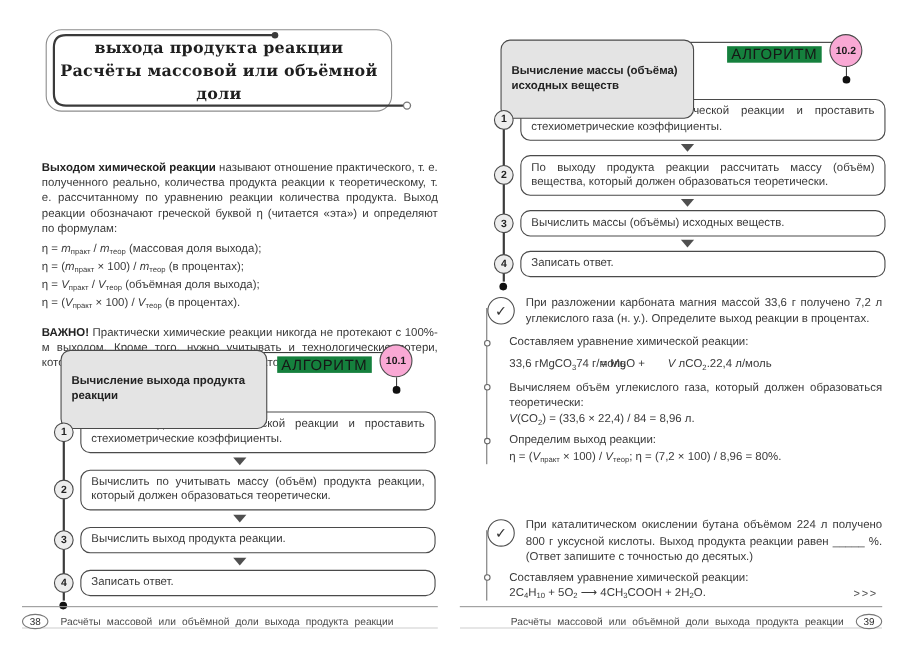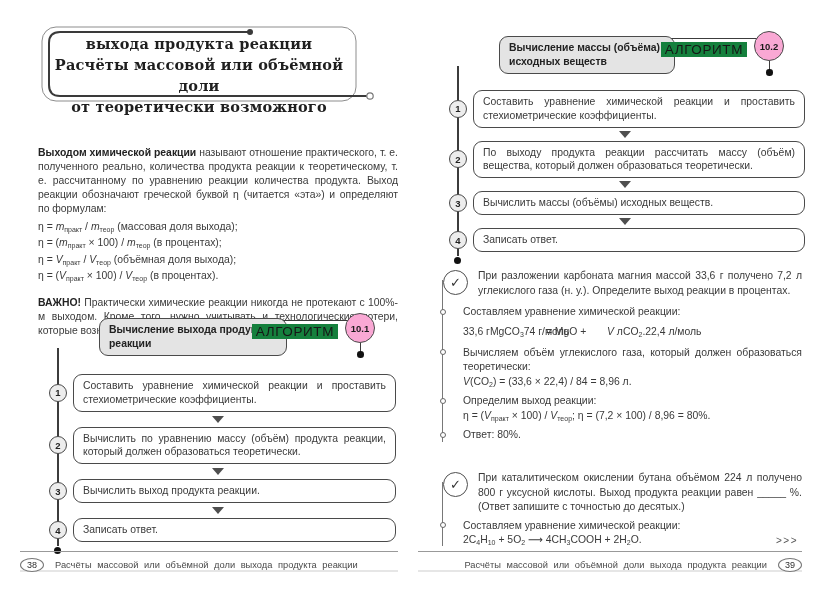--- a/index.html
+++ b/index.html
@@ -30,21 +30,21 @@
   .important { margin-top:11px; }
   b { color:#222; }
 
   
   .algo { position:absolute; }
   .algo-header { position:relative; height:42px; }
   .algo-connect { position:absolute; top:4px; left:170px; right:36px; height:0; border-top:1.5px solid #3c3c3c; }
   .algo-titlebox {
     position:absolute; top:2px; box-sizing:border-box;
     background:#e4e4e4; border:1.2px solid #4a4a4a; border-radius:9px;
-    padding:4px 9px; font-weight:bold; font-size:10.4px; line-height:1.35; color:#222; z-index:1;margin-left:44px;
+    padding:21px 9px; font-weight:bold; font-size:10.4px; line-height:1.35; color:#222; z-index:1;
   }
   .algo-label { position:absolute; right:58px; top:8px; font-weight:normal; font-size:13.5px; letter-spacing:0.6px; color:#161616; background:#15803d; padding:0 4px; z-index:1; }
   .algo-badge {
     position:absolute; right:21px; top:-3px; width:30px; height:30px; border-radius:50%;
     background:#f9a8d4; border:1.2px solid #4a4a4a; display:flex; align-items:center; justify-content:center;
     font-weight:bold; font-size:9.5px; color:#1a1a1a; z-index:2; box-sizing:border-box;
   }
   .algo-badge-tail { position:absolute; right:35px; top:27px; width:1.5px; height:9px; background:#3c3c3c; }
   .algo-badge-dot { position:absolute; right:32.5px; top:35px; width:6.5px; height:6.5px; border-radius:50%; background:#111; }
   .algo-flow { position:relative; margin-top:16px; padding-bottom:12px; }
@@ -103,21 +103,20 @@
 
   <svg class="title-svg" width="346" height="86" viewBox="0 0 346 86">
     <rect x="6" y="5" width="314" height="74" rx="14" fill="none" stroke="#8d8d8d" stroke-width="1"></rect>
     <path d="M 212 10 L 24 10 Q 13 10 13 21 L 13 63 Q 13 74 24 74 L 330 74" fill="none" stroke="#3a3a3a" stroke-width="2" stroke-linecap="round"></path>
     <circle cx="214" cy="10" r="3" fill="#3a3a3a"></circle>
     <circle cx="334" cy="74" r="3.2" fill="#ffffff" stroke="#777" stroke-width="1.2"></circle>
   </svg>
   <div class="chapter-title">
     <div>выхода продукта реакции</div>
     <div>Расчёты массовой или объёмной доли</div>
-    <div>от теоретически возможного</div>
   </div>
 
   <div class="intro">
     <p class="body-text"><b>Выходом химической реакции</b> <span>называют отношение практического, т. е. полученного реально, количества продукта реакции к теоретическому, т. е. рассчитанному по уравнению реакции количества продукта. Выход реакции обозначают греческой буквой η (читается «эта») и определяют по формулам:</span></p>
     <div class="formulas">
       <div class="formula-line">η = <i>m</i><sub>практ</sub> / <i>m</i><sub>теор</sub> (массовая доля выхода);</div>
       <div class="formula-line">η = (<i>m</i><sub>практ</sub> × 100) / <i>m</i><sub>теор</sub> (в процентах);</div>
       <div class="formula-line">η = <i>V</i><sub>практ</sub> / <i>V</i><sub>теор</sub> (объёмная доля выхода);</div>
       <div class="formula-line">η = (<i>V</i><sub>практ</sub> × 100) / <i>V</i><sub>теор</sub> (в процентах).</div>
     </div>
@@ -139,21 +138,21 @@
     </div>
     <div class="algo-flow">
       <div class="algo-vline"></div>
       <div class="algo-step">
         <span class="step-num">1</span>
         <div class="step-box"><span>Составить уравнение химической реакции и проставить стехиометрические коэффициенты.</span></div>
       </div>
       <div class="algo-arrow"></div>
       <div class="algo-step">
         <span class="step-num">2</span>
-        <div class="step-box"><span>Вычислить по уравнению массу (объём) продукта реакции, который должен образоваться теоретически.</span></div>
+        <div class="step-box"><span>Вычислить по учитывать массу (объём) продукта реакции, который должен образоваться теоретически.</span></div>
       </div>
       <div class="algo-arrow"></div>
       <div class="algo-step">
         <span class="step-num">3</span>
         <div class="step-box"><span>Вычислить выход продукта реакции.</span></div>
       </div>
       <div class="algo-arrow"></div>
       <div class="algo-step">
         <span class="step-num">4</span>
         <div class="step-box"><span>Записать ответ.</span></div>
@@ -238,24 +237,20 @@
     <div class="ex-item">
       <span class="ex-marker"></span>
       <div class="ex-line">Вычисляем объём углекислого газа, который должен образоваться теоретически:</div>
       <div class="ex-line"><i>V</i>(CO<sub>2</sub>) = (33,6 × 22,4) / 84 = 8,96 л.</div>
     </div>
     <div class="ex-item">
       <span class="ex-marker"></span>
       <div class="ex-line">Определим выход реакции:</div>
       <div class="ex-line">η = (<i>V</i><sub>практ</sub> × 100) / <i>V</i><sub>теор</sub>; η = (7,2 × 100) / 8,96 = 80%.</div>
     </div>
-    <div class="ex-item">
-      <span class="ex-marker"></span>
-      <div class="ex-line">Ответ: 80%.</div>
-    </div>
   </div>
 
   <div class="example" style="left:30px; top:470px; width:362px; height:82px;">
     <div class="ex-vline"></div>
     <div class="ex-head" style="margin-bottom:4px;">
       <div class="check-circle">✓</div>
       <p class="ex-problem">При каталитическом окислении бутана объёмом 224 л получено 800 г уксусной кислоты. Выход продукта реакции равен _____ %. (Ответ запишите с точностью до десятых.)</p>
     </div>
     <div class="ex-item">
       <span class="ex-marker"></span>

